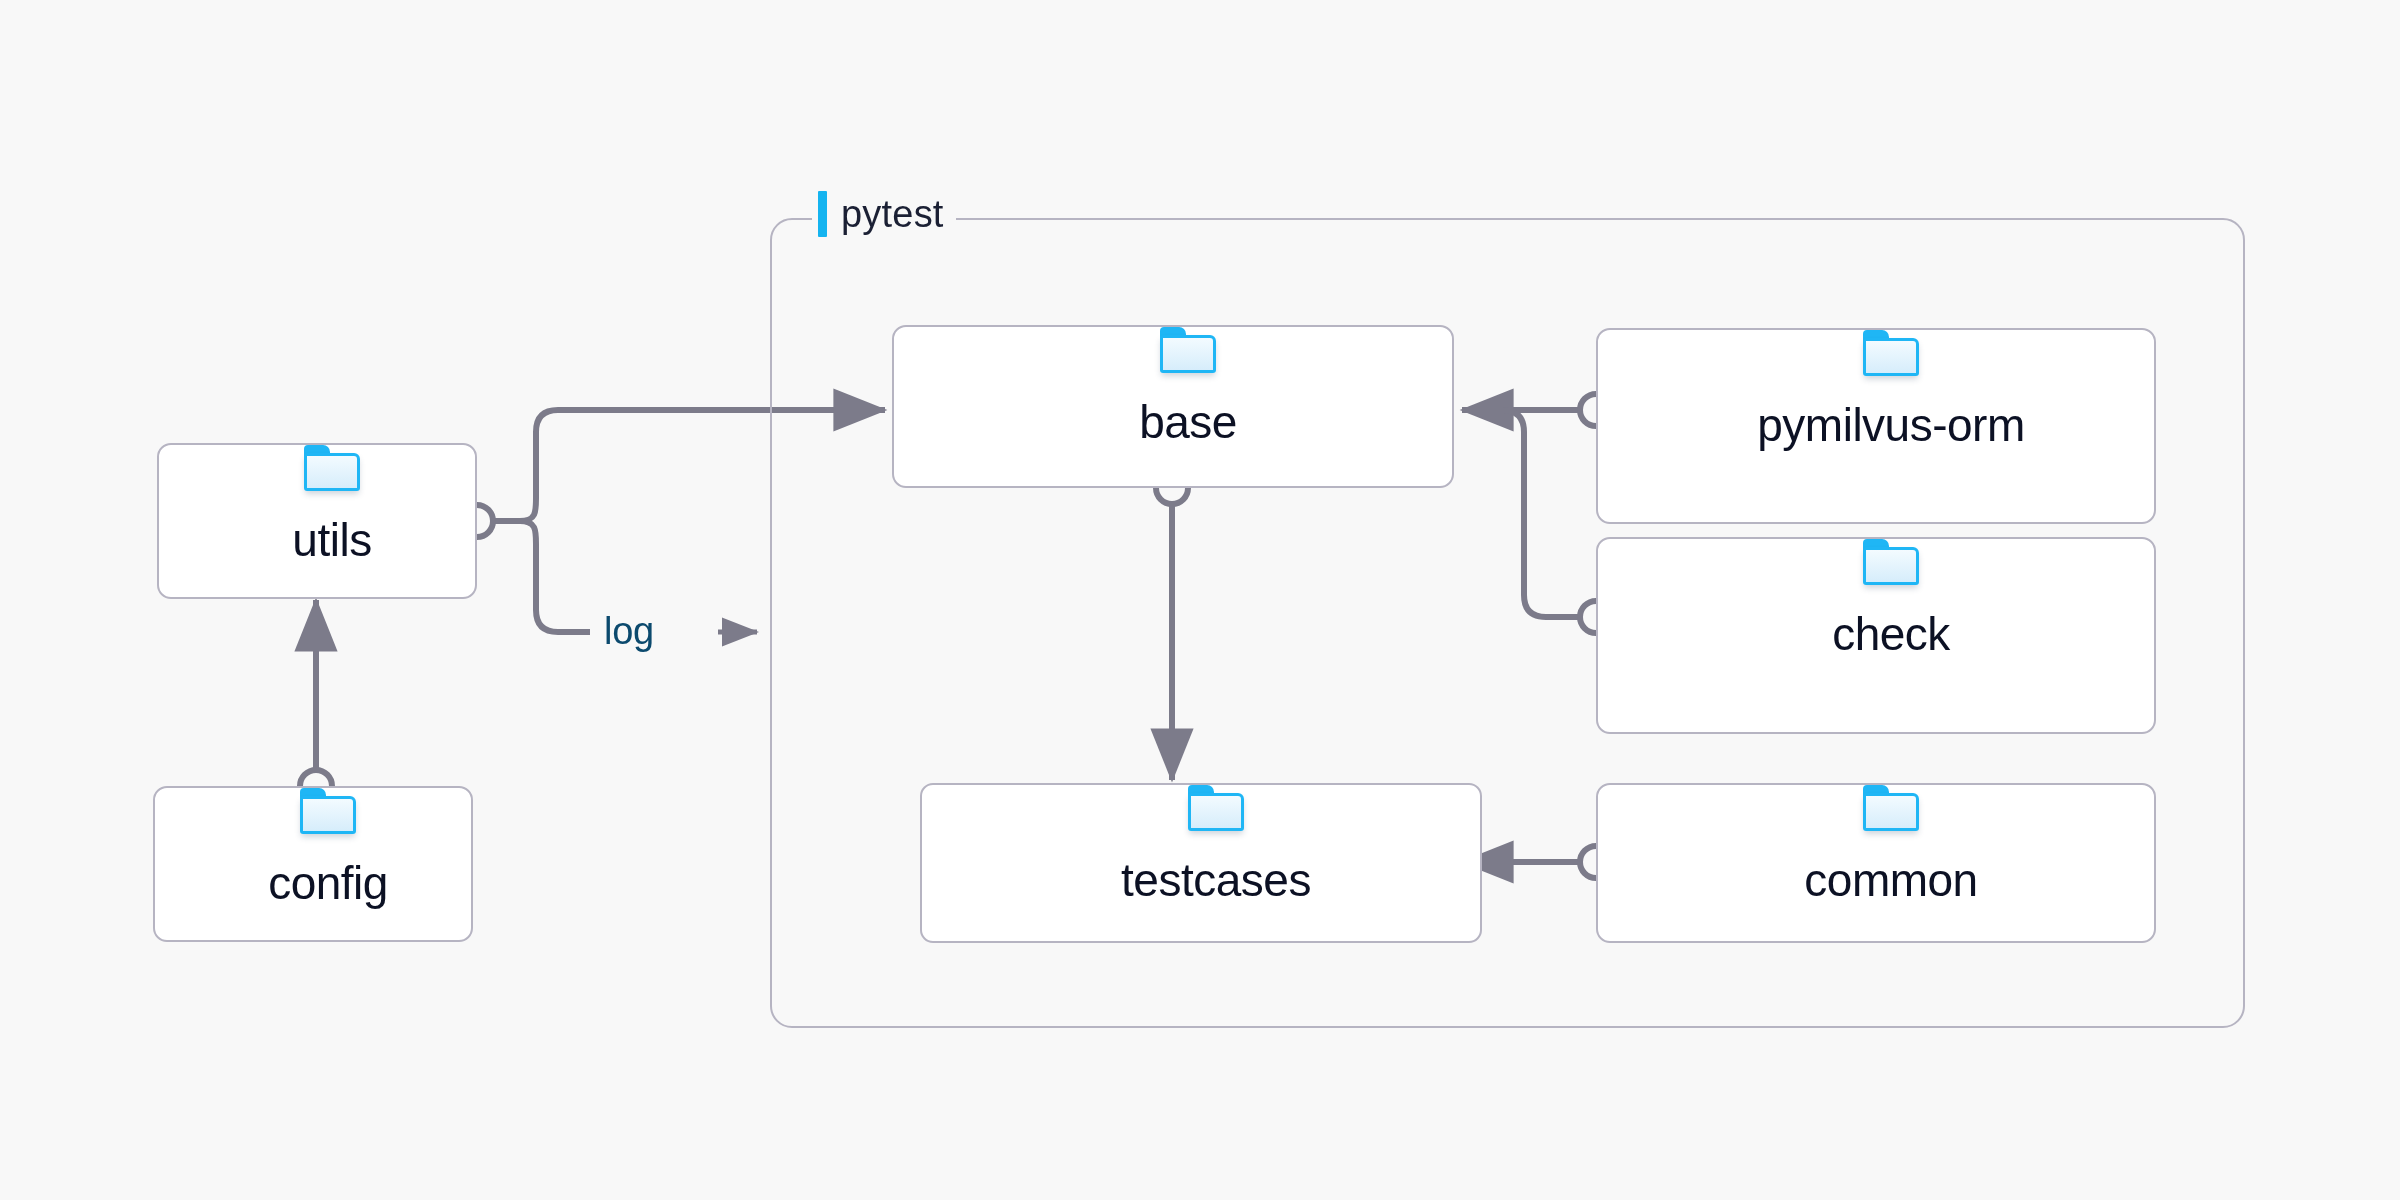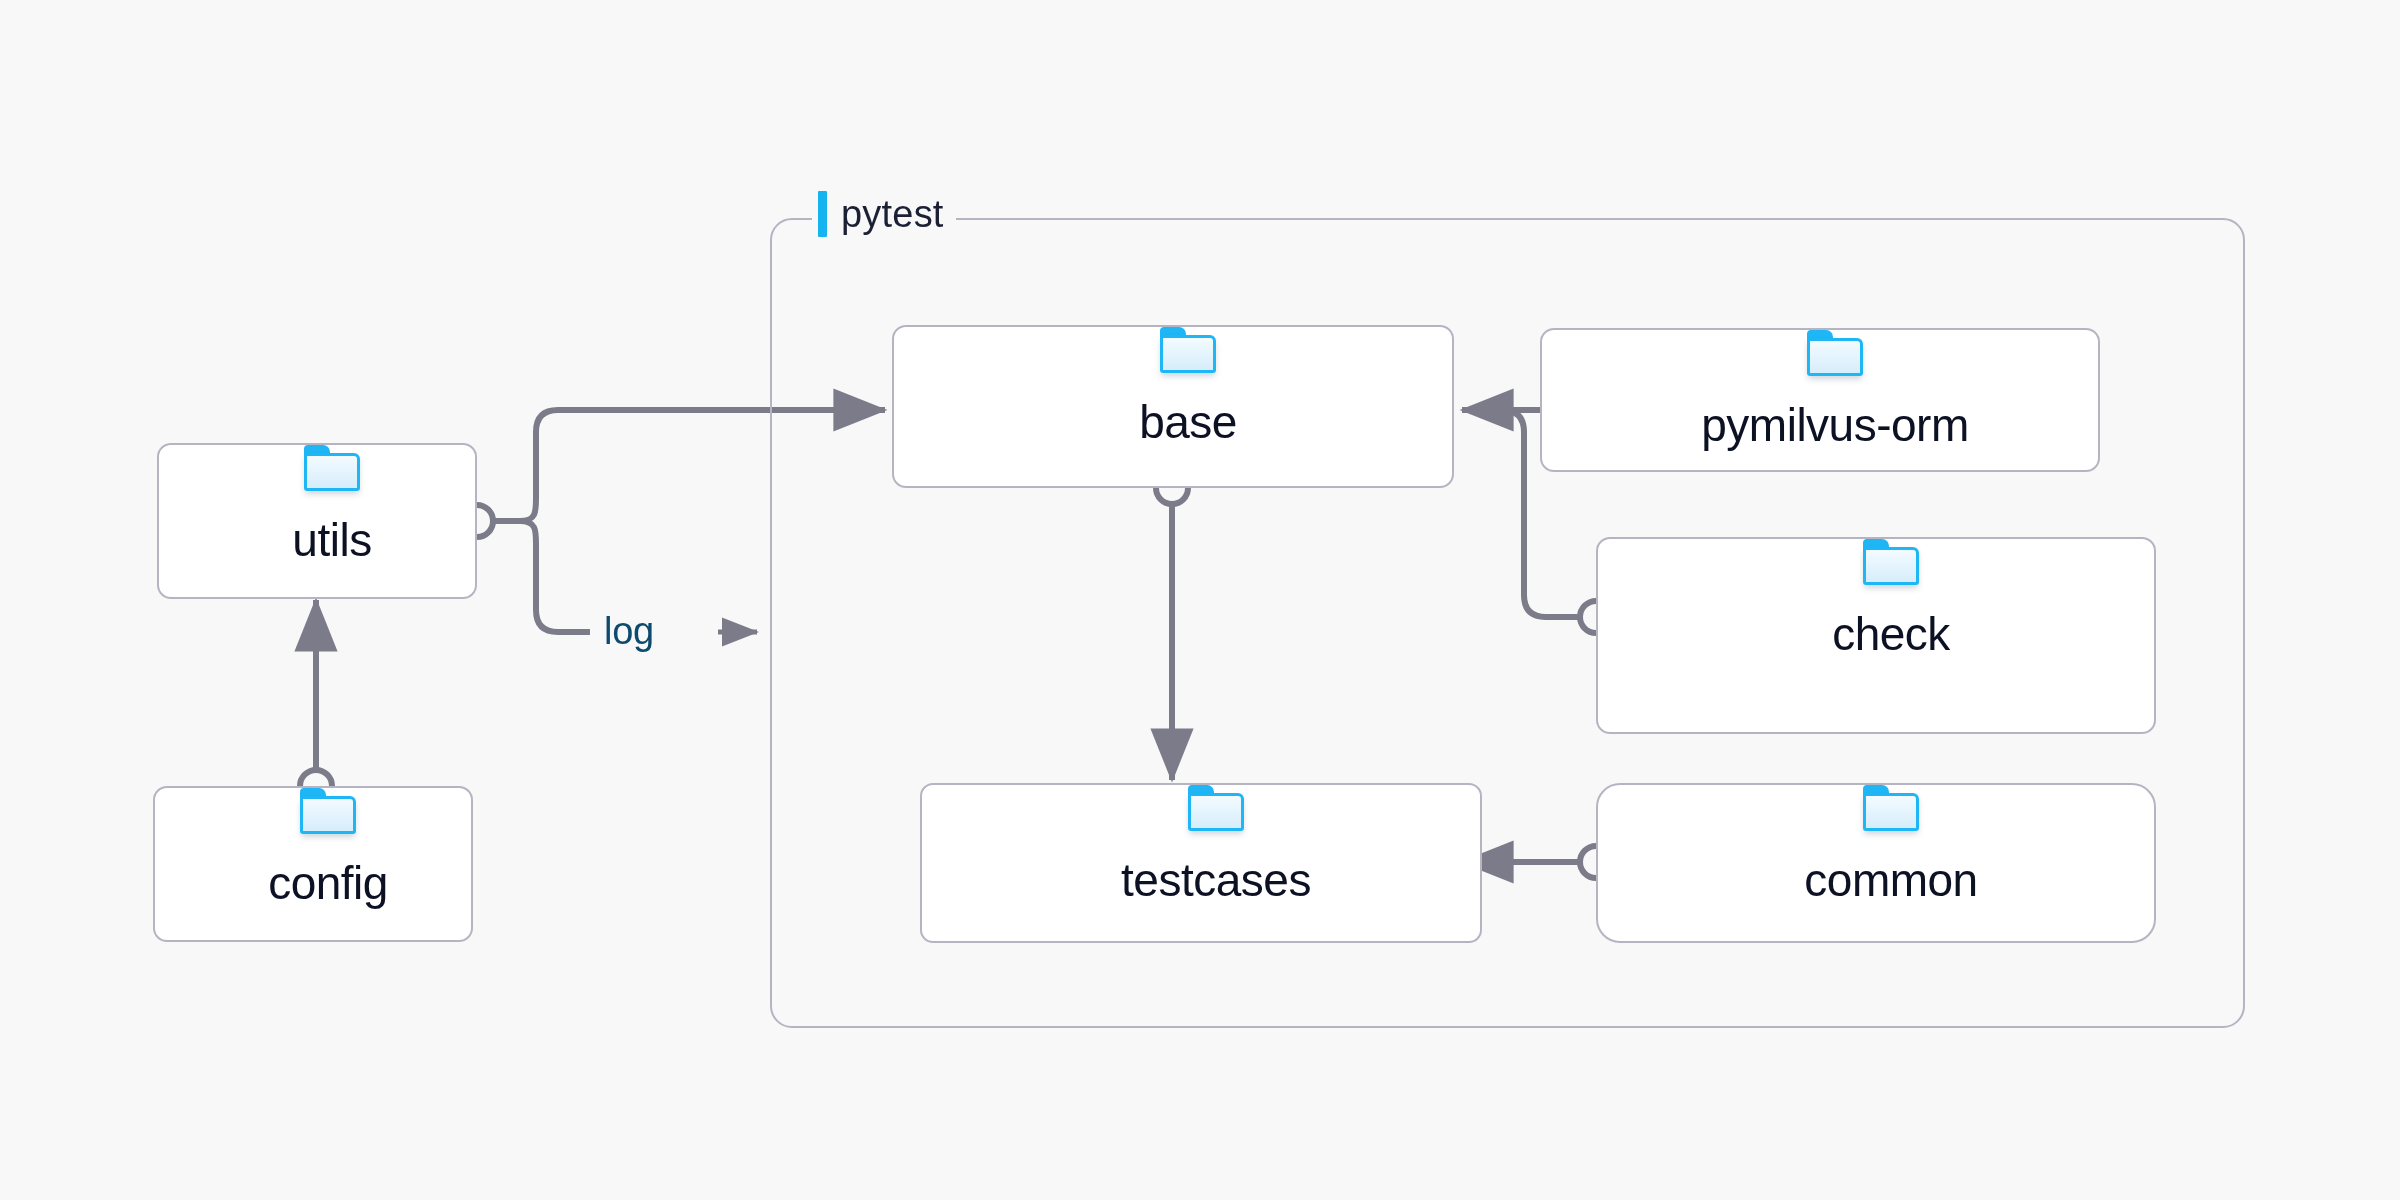--- a/index.html
+++ b/index.html
@@ -197,37 +197,37 @@
   </div>
 
   <div class="node" style="left:920px; top:783px; width:562px; height:160px;border-radius:13px;">
     <span class="folder-icon">
       <span class="tab"></span>
         <span class="body"></span>
     </span>
     <span class="node-label">testcases</span>
   </div>
 
-  <div class="node" style="left:1540px; top:328px; width:560px; height:144px;">
+  <div class="node" style="left:1596px; top:328px; width:560px; height:196px;">
     <span class="folder-icon">
       <span class="tab"></span>
         <span class="body"></span>
     </span>
     <span class="node-label">pymilvus-orm</span>
   </div>
 
   <div class="node" style="left:1596px; top:537px; width:560px; height:197px;">
     <span class="folder-icon">
       <span class="tab"></span>
         <span class="body"></span>
     </span>
     <span class="node-label">check</span>
   </div>
 
-  <div class="node" style="left:1596px; top:783px; width:560px; height:160px;border-radius:24px;">
+  <div class="node" style="left:1596px; top:783px; width:560px; height:160px;">
     <span class="folder-icon">
       <span class="tab"></span>
         <span class="body"></span>
     </span>
     <span class="node-label">common</span>
   </div>
 
   <div class="edge-label" style="left:604px; top:612px;">log</div>
 
 </div>

